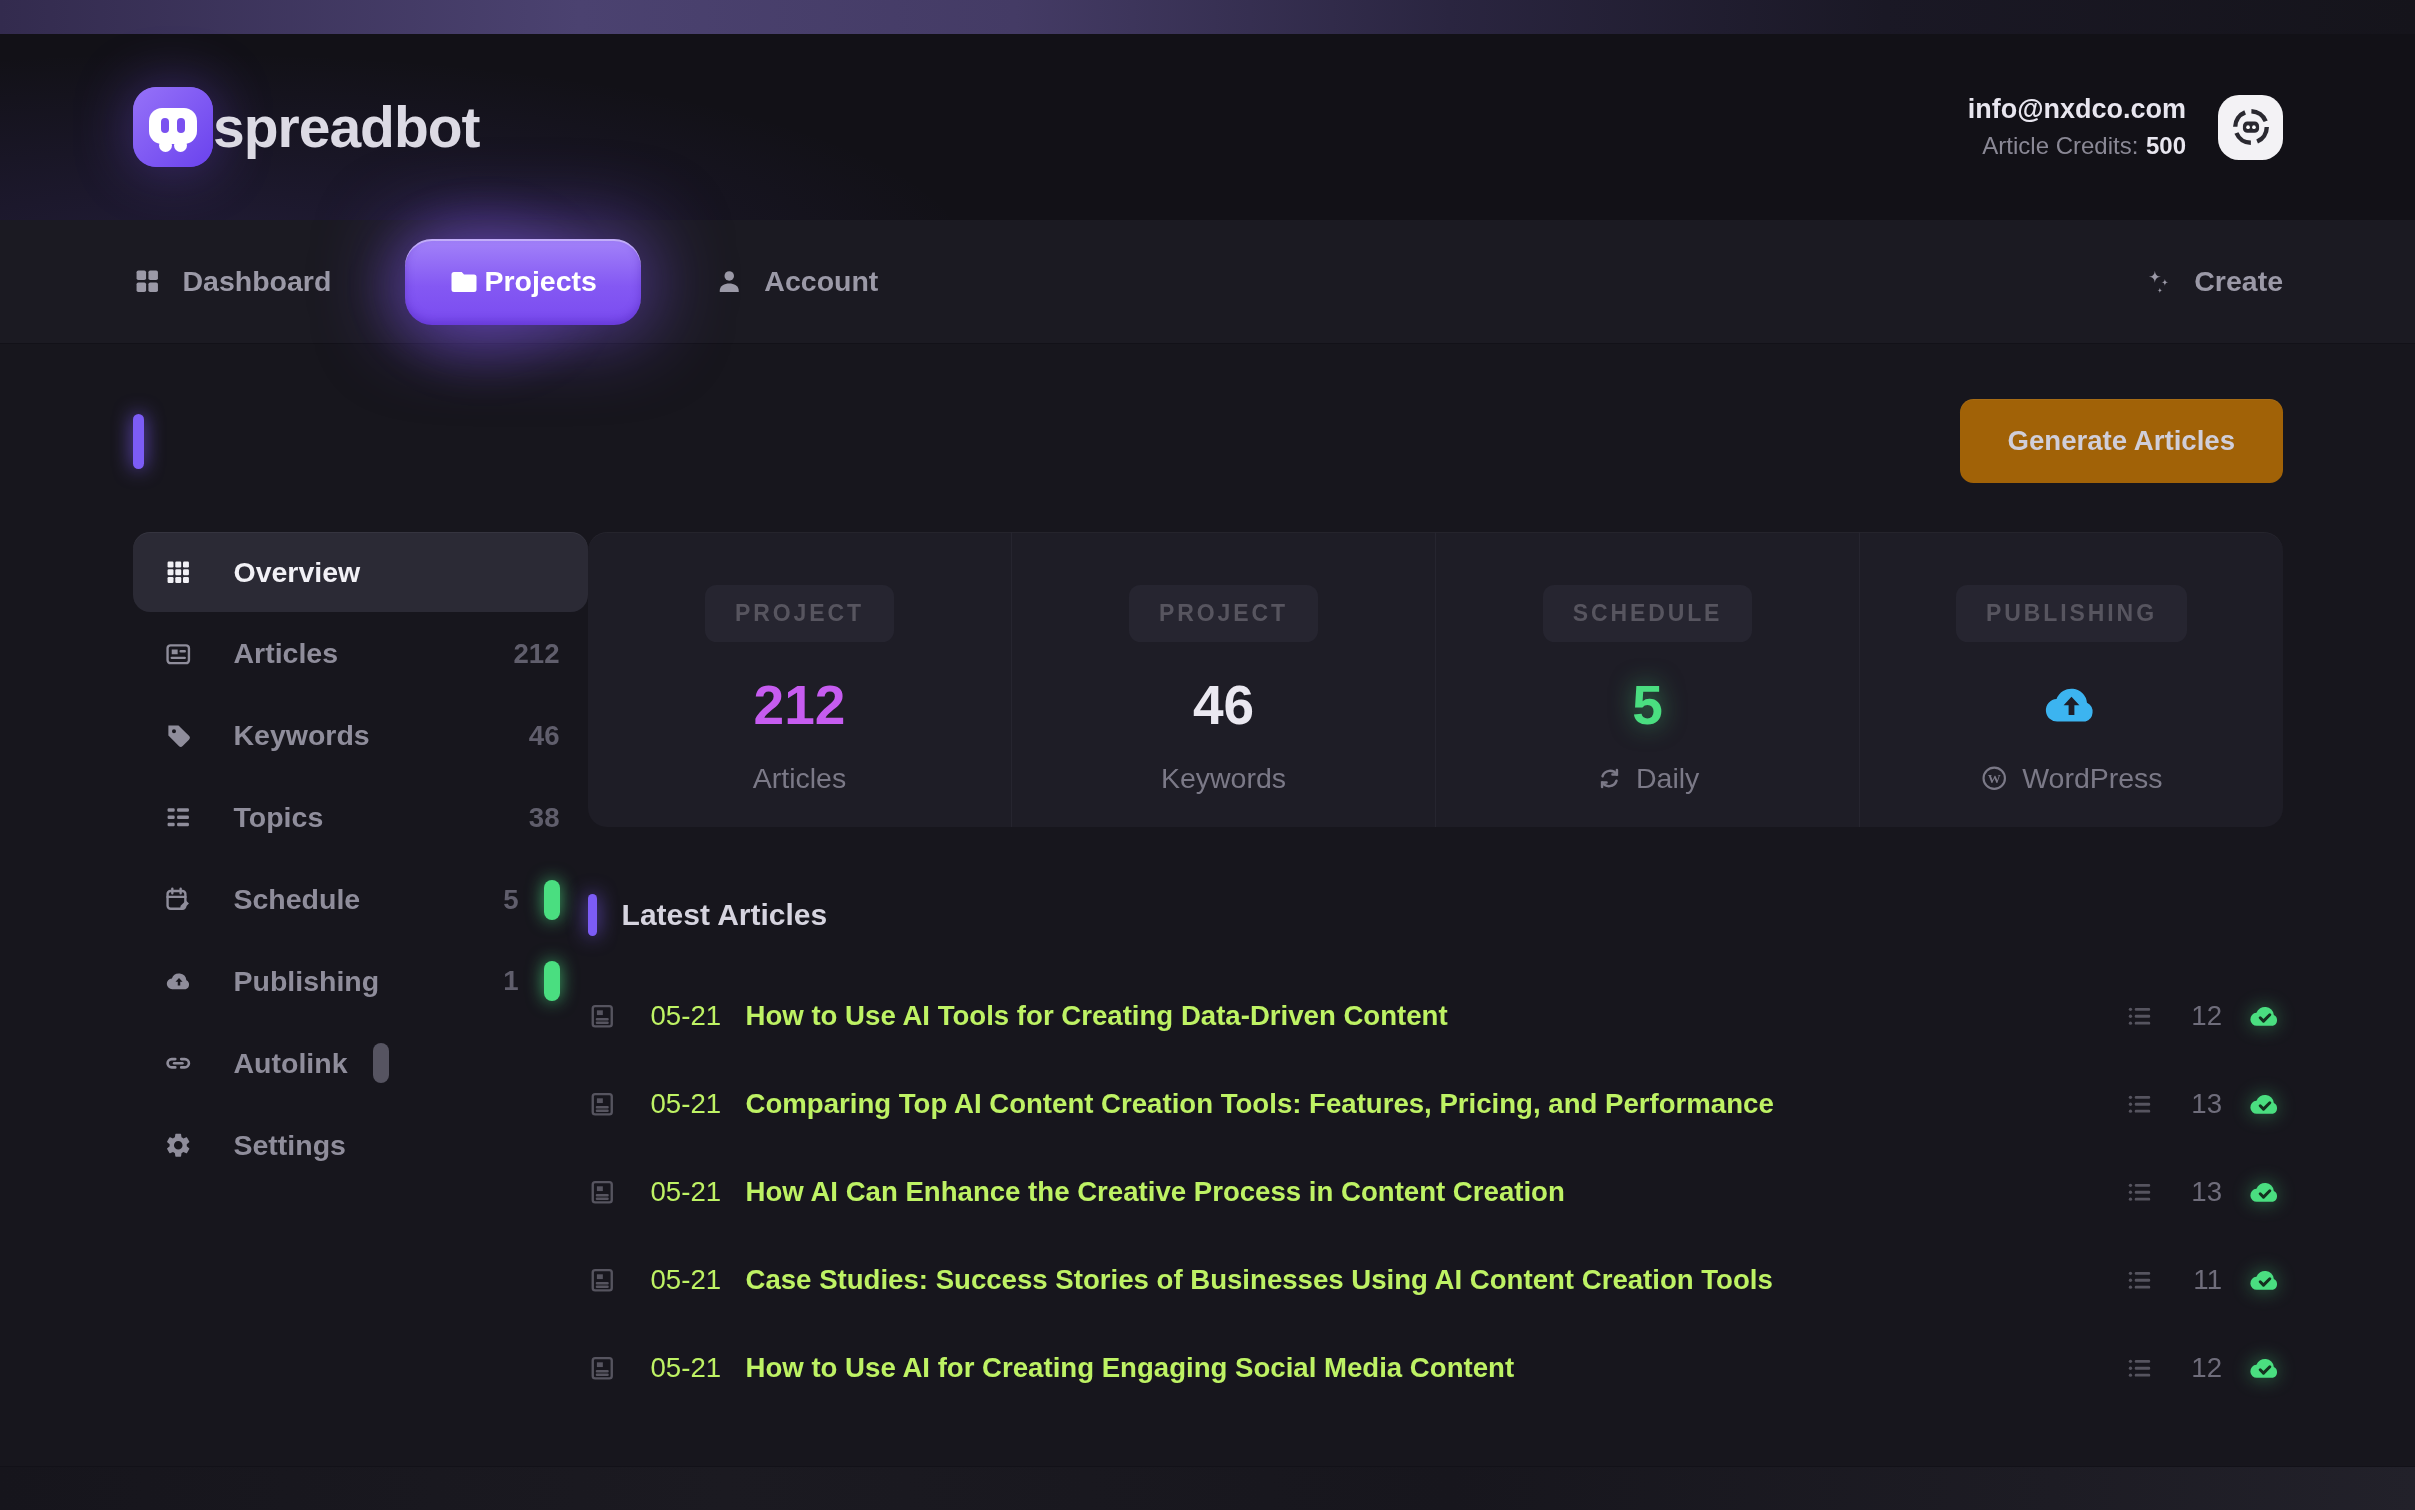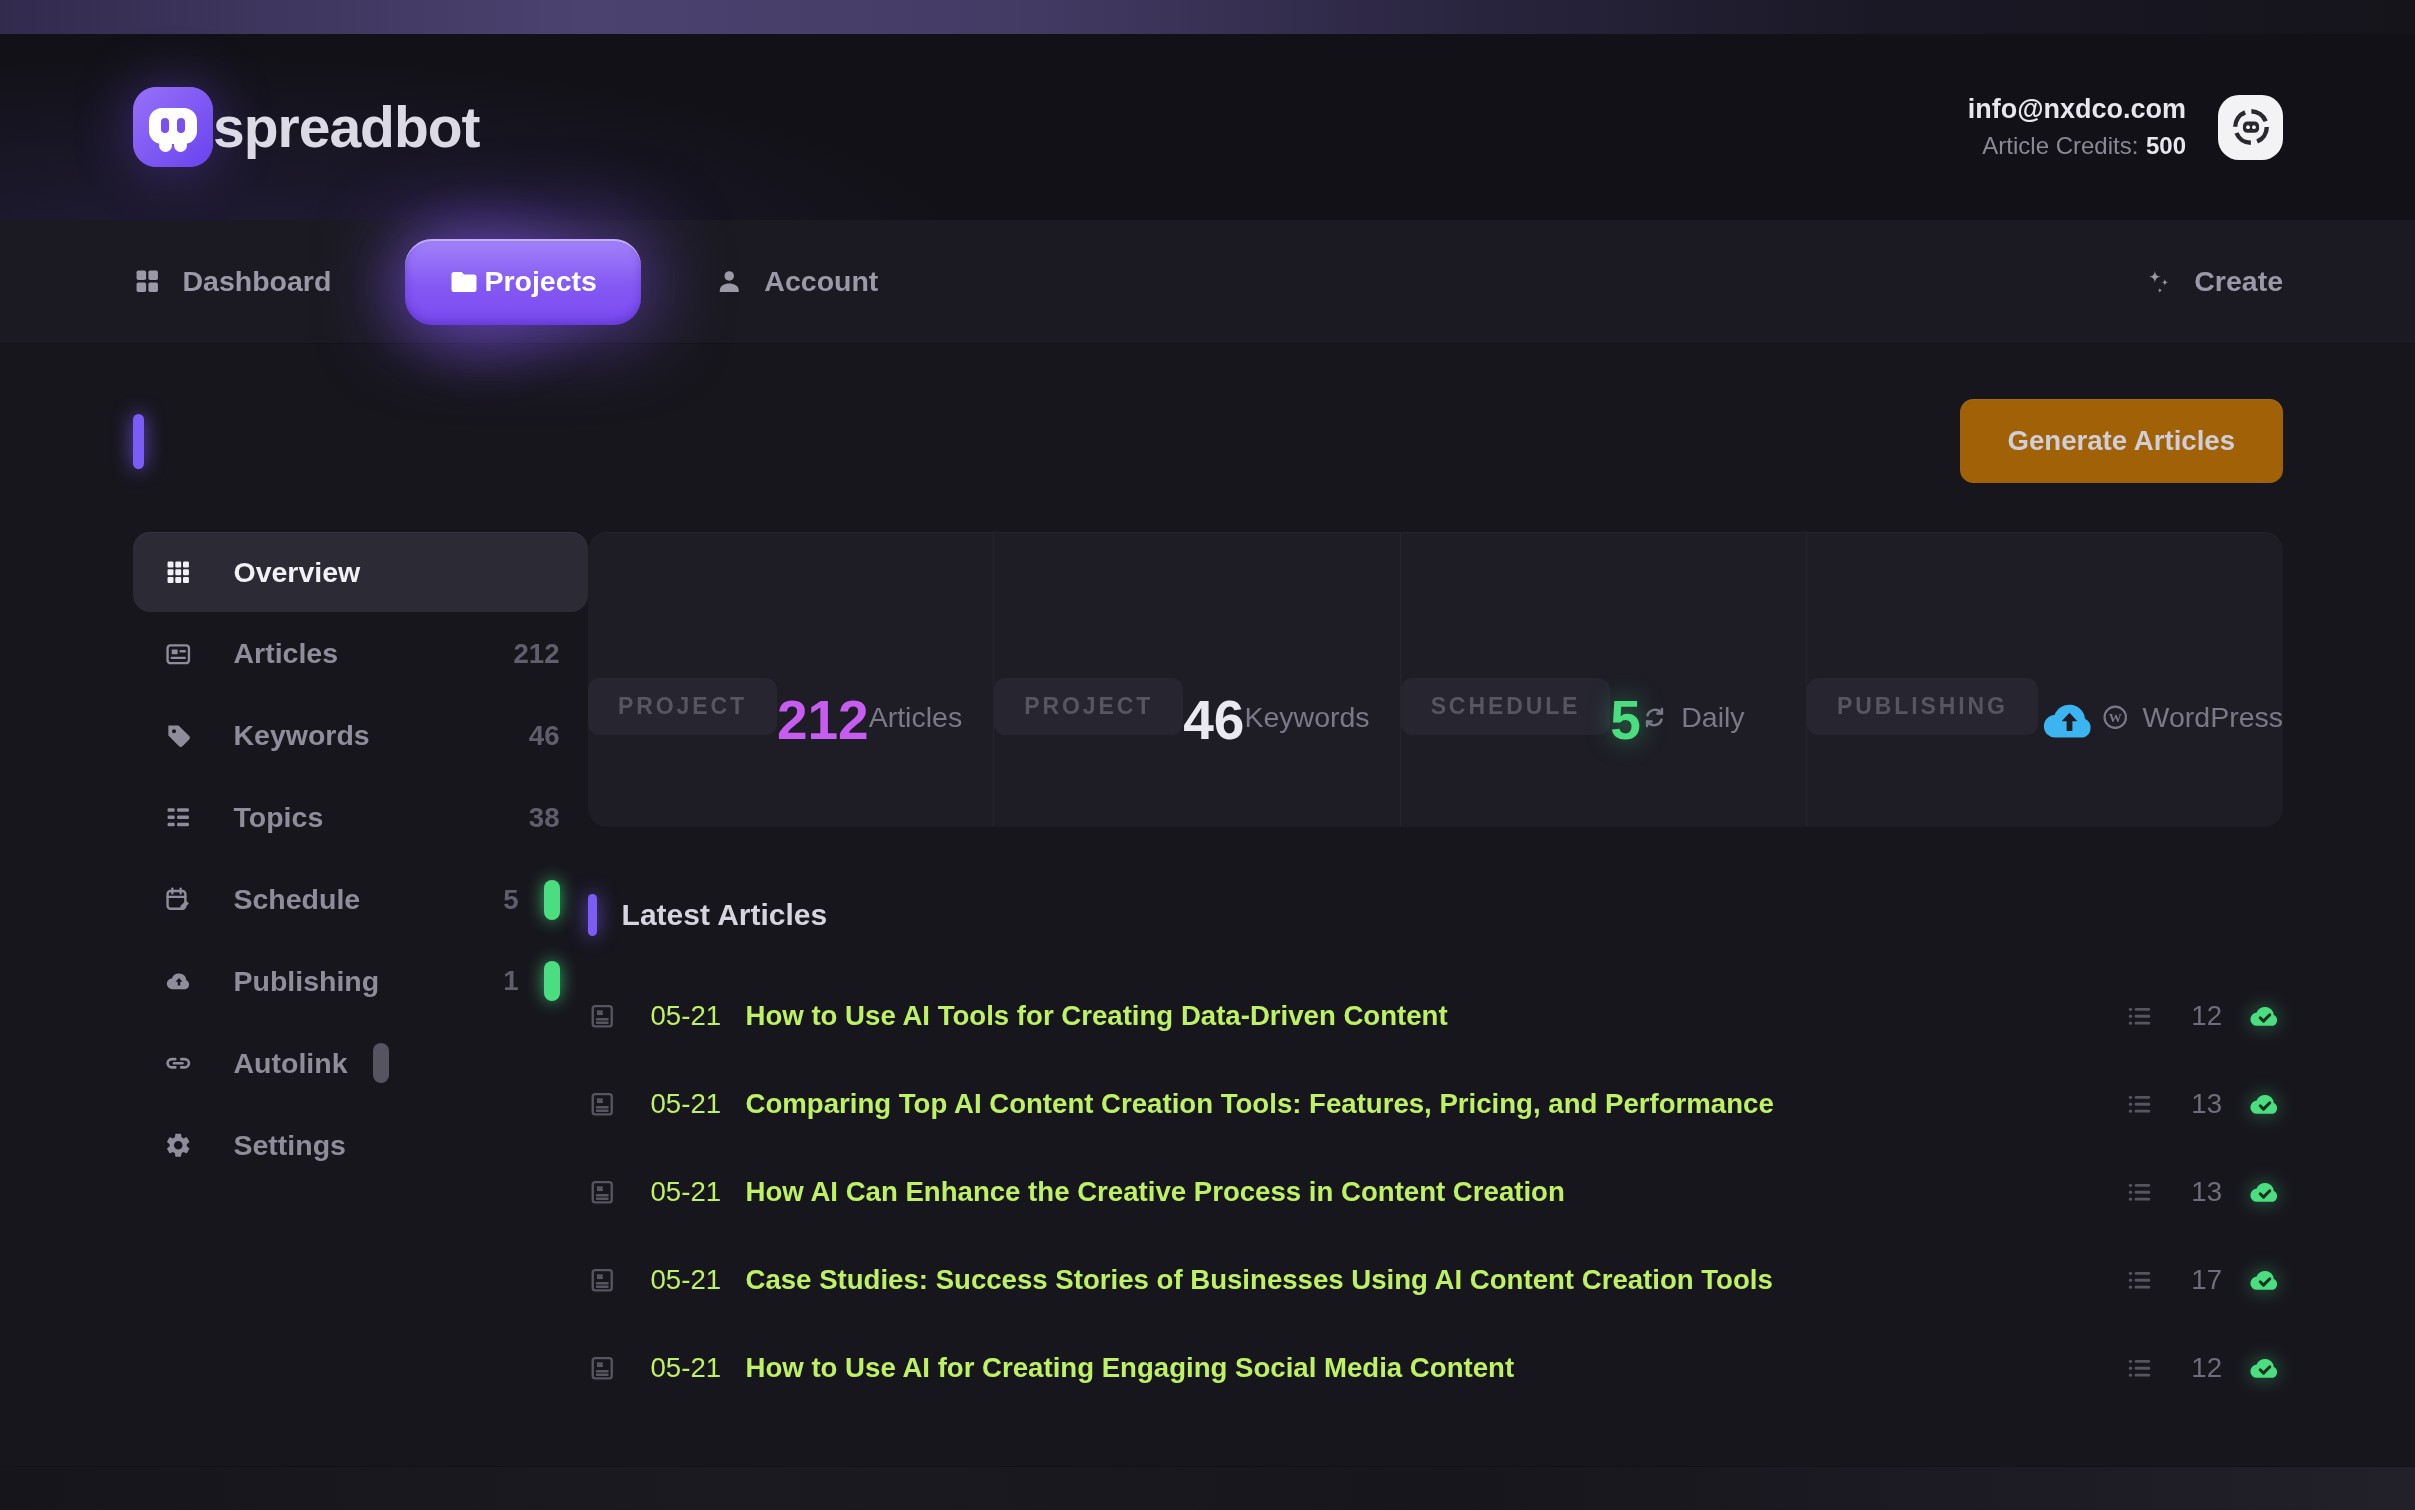--- a/index.html
+++ b/index.html
@@ -92,21 +92,21 @@
   .side-count { margin-left:auto; font-size:27.6px; color:#605e6c; font-weight:600; }
   .side-pill { width:16px; height:40px; border-radius:8.6px; margin-left:25px; flex-shrink:0; }
   .pill-green { background:#4ade80; box-shadow:0 0 17px rgba(74,222,128,.75); }
   .pill-gray  { background:#565461; }
   
   .right-col { flex:1; min-width:0; }
   .stats {
     display:flex; background:#1e1d26; border-radius:19px; height:295px;
     margin-bottom:67px; box-shadow:inset 0 1px 0 rgba(255,255,255,.03);
   }
-  .stat-cell { flex:1; display:flex; align-items:center; padding-top:53px; }
+  .stat-cell { flex:1; display:flex; flex-direction:column; align-items:center; padding-top:53px; }
   .stat-cell + .stat-cell { border-left:1.9px solid #26252f; }
   .stat-badge {
     background:#262530; color:#57555f; font-size:23px; font-weight:700;
     letter-spacing:2.9px; padding:15px 30px; border-radius:11.4px;
   }
   .stat-value { font-size:55px; font-weight:700; margin-top:28.5px; height:68px; display:flex; align-items:center; }
   .v-magenta { color:#c65cf0; }
   .v-white   { color:#eae8f0; }
   .v-green   { color:#4ade80; text-shadow:0 0 25px rgba(74,222,128,.55); }
   .stat-label { margin-top:23px; font-size:28.5px; color:#7b7987; display:flex; align-items:center; gap:13.3px; }
@@ -484,21 +484,21 @@
             <span class="row-list-icon">
               <svg width="28.5" height="28.5" viewBox="0 0 24 24" fill="currentColor">
                 <circle cx="4.6" cy="6.2" r="1.4"></circle>
                   <circle cx="4.6" cy="12" r="1.4"></circle>
                   <circle cx="4.6" cy="17.8" r="1.4"></circle>
                 <rect x="8.2" y="5" width="13" height="2.4" rx="1"></rect>
                   <rect x="8.2" y="10.8" width="13" height="2.4" rx="1"></rect>
                   <rect x="8.2" y="16.6" width="13" height="2.4" rx="1"></rect>
               </svg>
             </span>
-            <span class="row-count">17</span>
+            <span class="row-count">11</span>
             <span class="cloud-ok">
               <svg width="36" height="36" viewBox="0 0 24 24" fill="#4ade80">
                 <path d="M6.8 18.5a4.3 4.3 0 0 1-.5-8.6 6 6 0 0 1 11.6 1.4 3.9 3.9 0 0 1-.6 7.2H6.8z"></path>
                 <path d="M8.8 13.2l2.2 2.2 4.2-4.2" stroke="#14301f" stroke-width="2" fill="none" stroke-linecap="round" stroke-linejoin="round"></path>
               </svg>
             </span>
           </span>
         </div>
 
         <div class="article-row">

